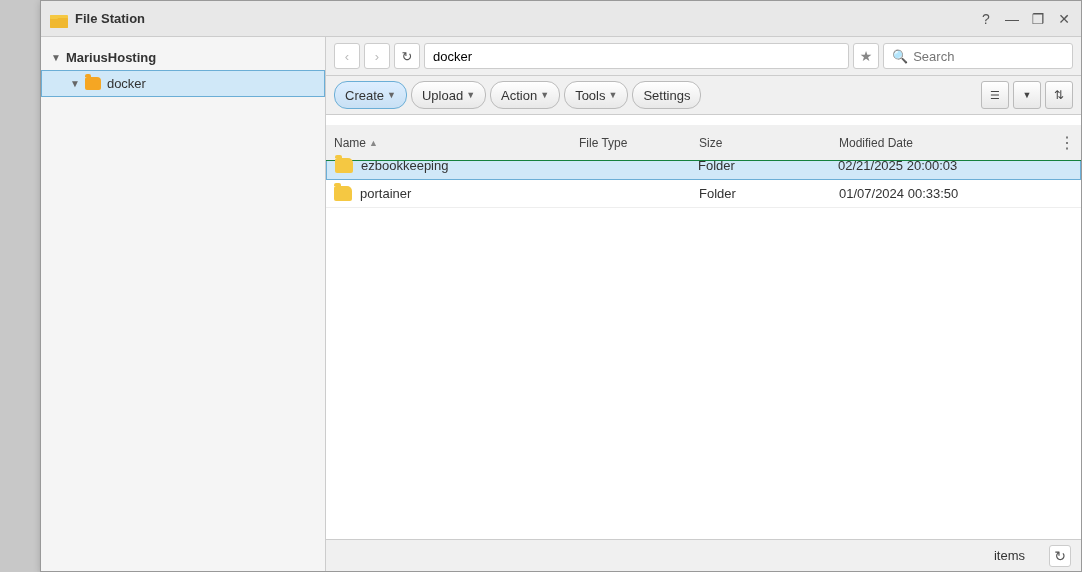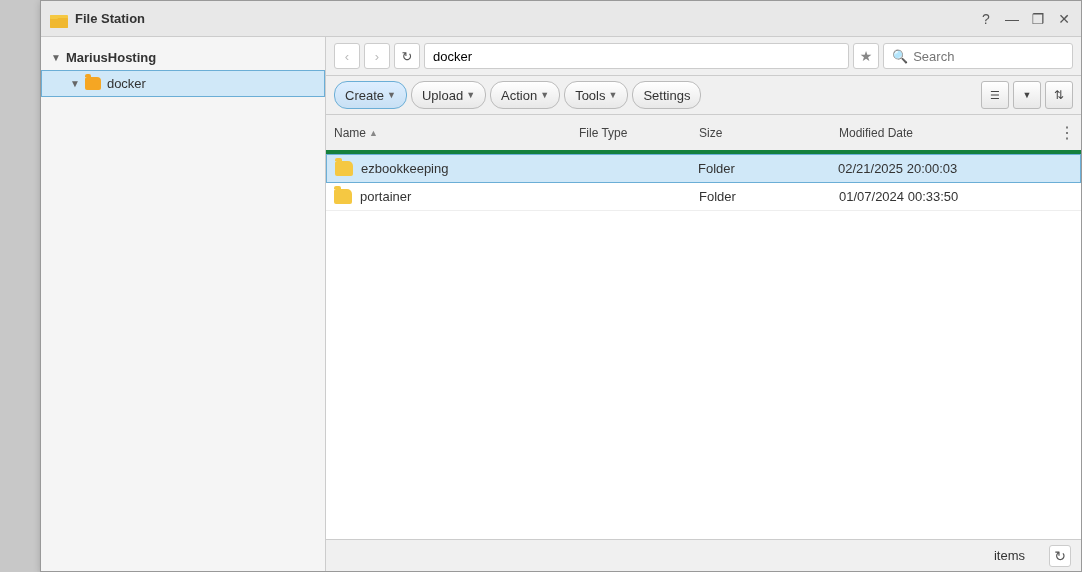--- a/index.html
+++ b/index.html
@@ -264,24 +264,24 @@
     
     .file-list {
       flex: 1;
       overflow-y: auto;
       background: #fff;
     }
     .file-list-header {
       display: grid;
       grid-template-columns: 1fr 120px 140px 220px 30px;
       background: #f0f0f0;
-      border-bottom: 4px solid #15803d;
+      border-bottom: 1px solid #15803d;
       padding: 4px 0;
       position: sticky;
-      top: 0;
+      top: 10px;
     }
     .file-list-header-cell {
       padding: 4px 8px;
       font-size: 12px;
       color: #444;
       font-weight: normal;
       display: flex;
       align-items: center;
       gap: 3px;
     }

